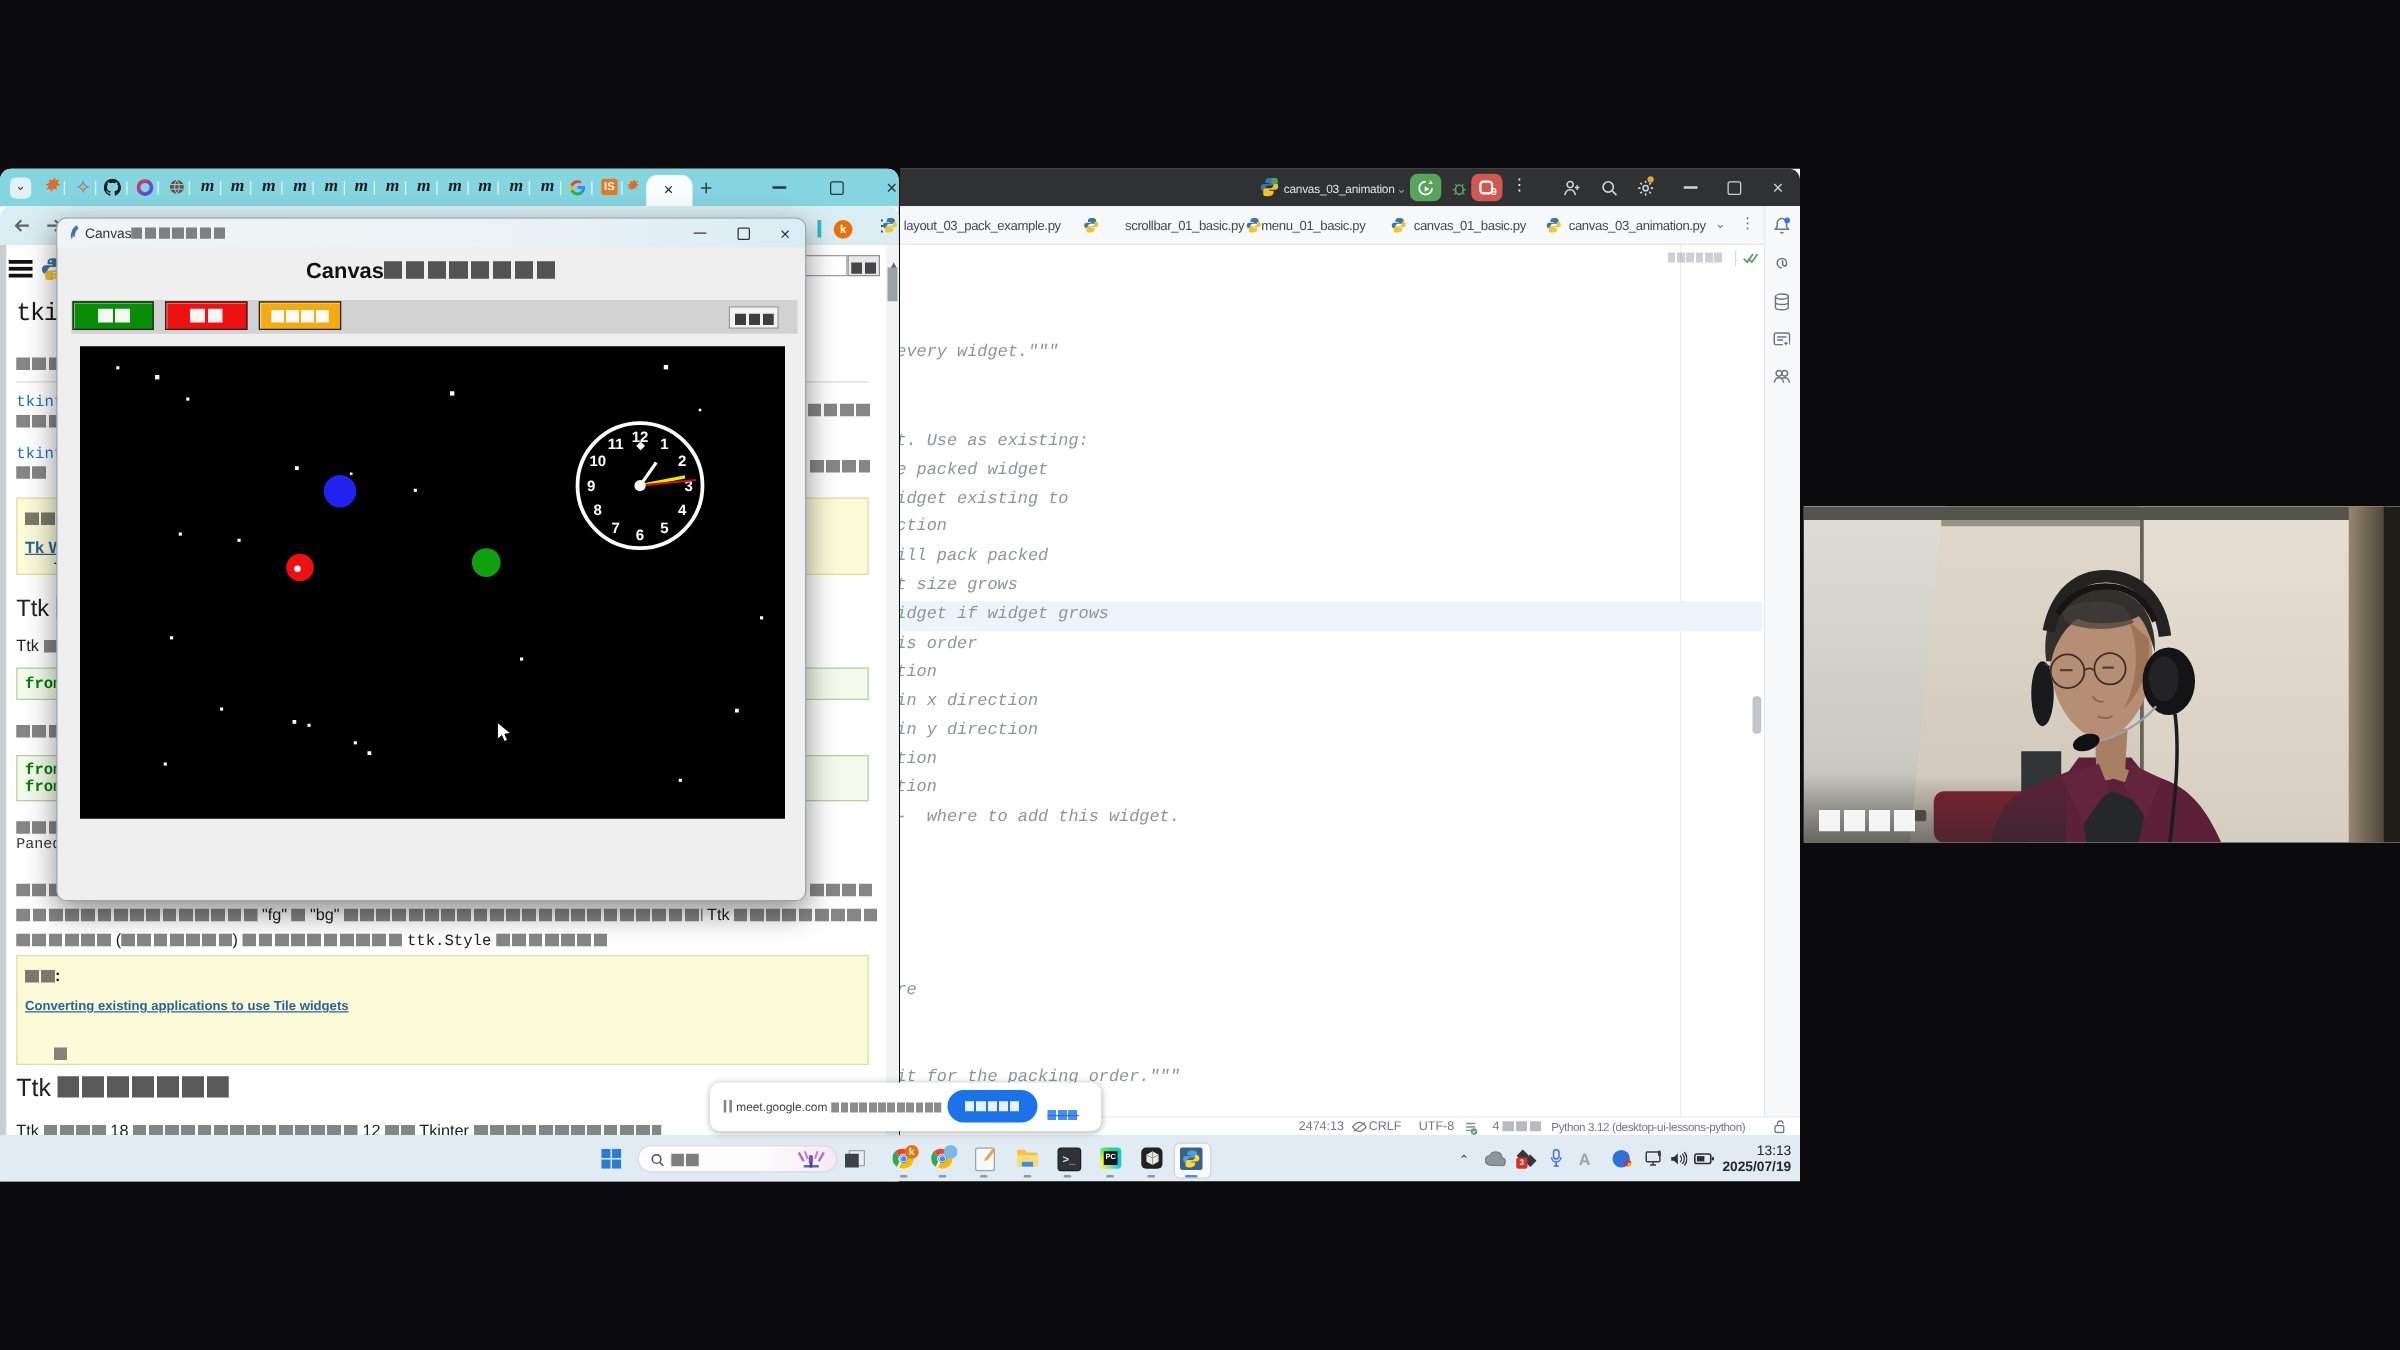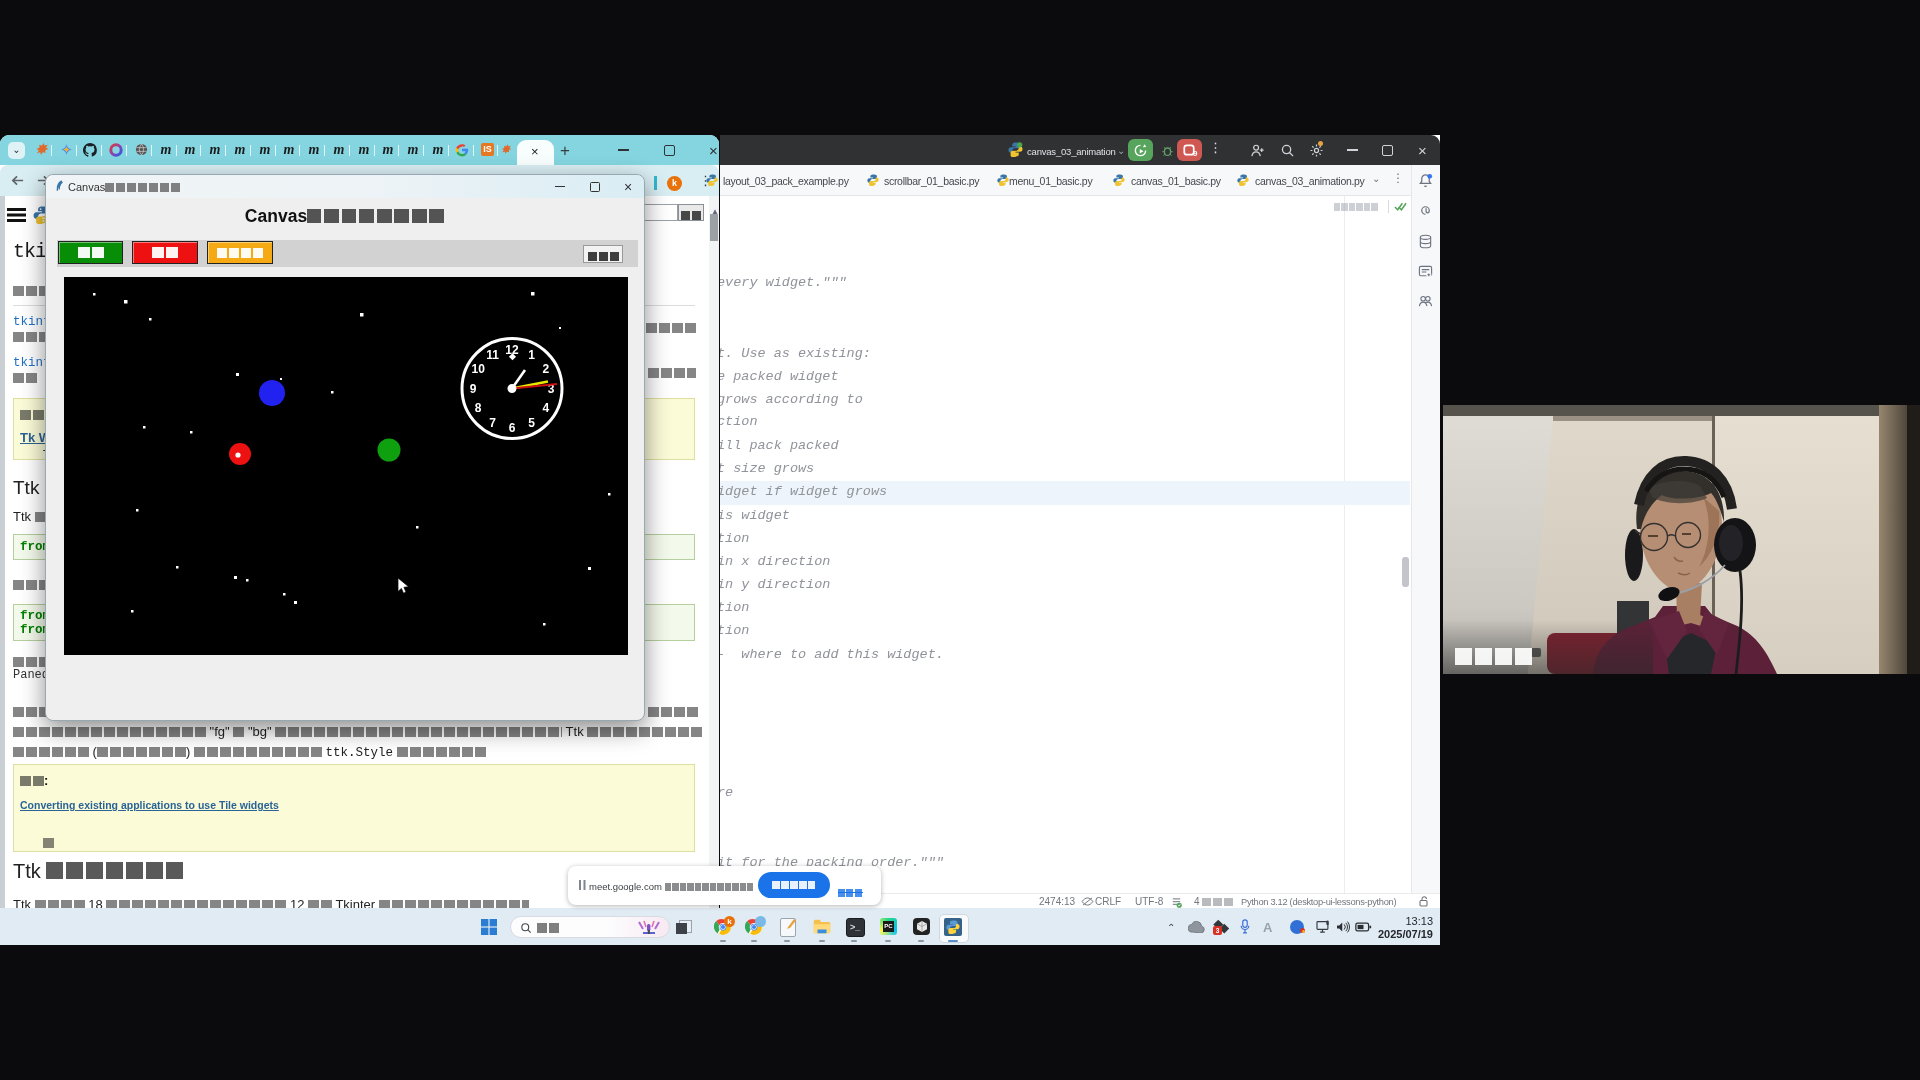--- a/index.html
+++ b/index.html
@@ -225,21 +225,21 @@
   <div class="abs" id="pctabs">
     <svg class="abs" style="left:-14px;top:9px" width="12" height="12" viewBox="0 0 64 64">
         <path fill="#3b76a8" d="M31 2c-8 0-13 4-13 10v7h14v3H12c-6 0-10 5-10 12s4 12 10 12h6v-8c0-6 5-11 11-11h15c5 0 9-4 9-9V12C53 6 47 2 39 2h-8z"></path>
         <path fill="#f0c330" d="M33 62c8 0 13-4 13-10v-7H32v-3h20c6 0 10-5 10-12s-4-12-10-12h-6v8c0 6-5 11-11 11H20c-5 0-9 4-9 9v10c0 6 6 10 14 10h8z"></path>
       </svg>
     <div class="pctab" style="left:3px;">layout_03_pack_example.py</div>
     <svg class="abs" style="left:147px;top:9px" width="12" height="12" viewBox="0 0 64 64">
         <path fill="#3b76a8" d="M31 2c-8 0-13 4-13 10v7h14v3H12c-6 0-10 5-10 12s4 12 10 12h6v-8c0-6 5-11 11-11h15c5 0 9-4 9-9V12C53 6 47 2 39 2h-8z"></path>
         <path fill="#f0c330" d="M33 62c8 0 13-4 13-10v-7H32v-3h20c6 0 10-5 10-12s-4-12-10-12h-6v8c0 6-5 11-11 11H20c-5 0-9 4-9 9v10c0 6 6 10 14 10h8z"></path>
       </svg>
-    <div class="pctab" style="left:164px;">scrollbar_01_basic.py</div>
+    <div class="pctab" style="left:180px;">scrollbar_01_basic.py</div>
     <svg class="abs" style="left:277px;top:9px" width="12" height="12" viewBox="0 0 64 64">
         <path fill="#3b76a8" d="M31 2c-8 0-13 4-13 10v7h14v3H12c-6 0-10 5-10 12s4 12 10 12h6v-8c0-6 5-11 11-11h15c5 0 9-4 9-9V12C53 6 47 2 39 2h-8z"></path>
         <path fill="#f0c330" d="M33 62c8 0 13-4 13-10v-7H32v-3h20c6 0 10-5 10-12s-4-12-10-12h-6v8c0 6-5 11-11 11H20c-5 0-9 4-9 9v10c0 6 6 10 14 10h8z"></path>
       </svg>
     <div class="pctab" style="left:289px;">menu_01_basic.py</div>
     <svg class="abs" style="left:393px;top:9px" width="12" height="12" viewBox="0 0 64 64">
         <path fill="#3b76a8" d="M31 2c-8 0-13 4-13 10v7h14v3H12c-6 0-10 5-10 12s4 12 10 12h6v-8c0-6 5-11 11-11h15c5 0 9-4 9-9V12C53 6 47 2 39 2h-8z"></path>
         <path fill="#f0c330" d="M33 62c8 0 13-4 13-10v-7H32v-3h20c6 0 10-5 10-12s-4-12-10-12h-6v8c0 6-5 11-11 11H20c-5 0-9 4-9 9v10c0 6 6 10 14 10h8z"></path>
       </svg>
     <div class="pctab" style="left:411px;">canvas_01_basic.py</div>
@@ -282,26 +282,26 @@
     <div class="abs" style="left:614px;top:4px;color:#9aa0a8;font-size:11px;"><span class="j" style="width:45px;height:8px;opacity:.5;background:repeating-linear-gradient(90deg,currentColor 0 6.3px,transparent 6.3px 7.5px);"></span></div>
     <div class="abs" style="left:668px;top:4px;width:1px;height:13px;background:#d7dae0;"></div>
     <svg class="abs" style="left:674px;top:5px" width="13" height="11" viewBox="0 0 14 11">
         <path d="M1 6l3 3 5-7" fill="none" stroke="#57a45c" stroke-width="1.6"></path>
         <path d="M5 6l3 3 5-7" fill="none" stroke="#57a45c" stroke-width="1.6"></path>
       </svg>
     <div class="abs" style="left:682px;top:361px;width:7px;height:30px;background:#c2c5ca;border-radius:3px;"></div>
     <div class="code" style="left:-3px;top:78.5px;">every widget."""</div>
     <div class="code" style="left:-3px;top:149.5px;">t. Use as existing:</div>
     <div class="code" style="left:-3px;top:172.7px;">e packed widget</div>
-    <div class="code" style="left:-3px;top:195.9px;">grows according to</div>
+    <div class="code" style="left:-3px;top:195.9px;">idget existing to</div>
     <div class="code" style="left:-3px;top:217.9px;">ction</div>
     <div class="code" style="left:-3px;top:241.5px;">ill pack packed</div>
     <div class="code" style="left:-3px;top:264.6px;">t size grows</div>
     <div class="code" style="left:-3px;top:288.2px;">idget if widget grows</div>
-    <div class="code" style="left:-3px;top:311.7px;">is widget</div>
+    <div class="code" style="left:-3px;top:311.7px;">is order</div>
     <div class="code" style="left:-3px;top:334.9px;">tion</div>
     <div class="code" style="left:-3px;top:358.1px;">in x direction</div>
     <div class="code" style="left:-3px;top:381.2px;">in y direction</div>
     <div class="code" style="left:-3px;top:404.4px;">tion</div>
     <div class="code" style="left:-3px;top:426.8px;">tion</div>
     <div class="code" style="left:-3px;top:451.1px;">-  where to add this widget.</div>
     <div class="code" style="left:-3px;top:589px;">re</div>
     <div class="code" style="left:-3px;top:658.7px;">it for the packing order."""</div>
   </div>
 

